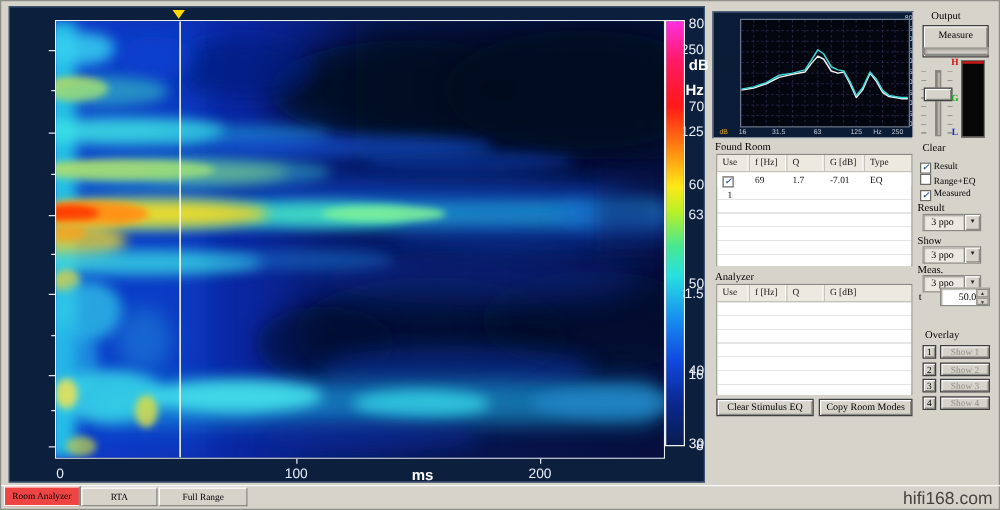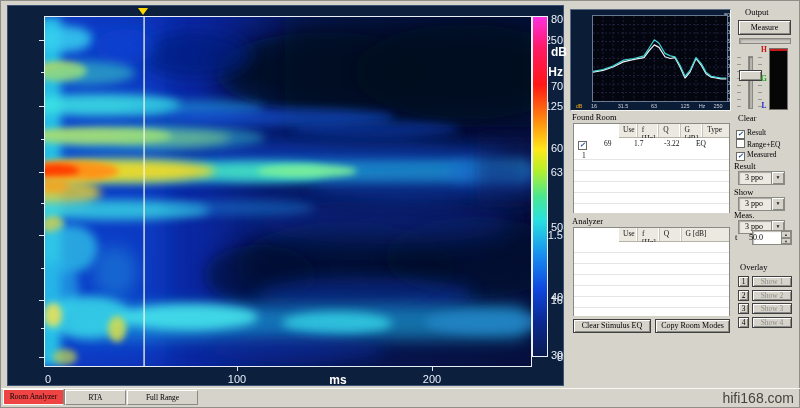--- a/index.html
+++ b/index.html
@@ -48,21 +48,21 @@
   .mini-ylabel{position:absolute;right:0;transform:translateY(-50%);color:#cdd3df;
     font-family:"Liberation Sans",sans-serif;font-size:5.5px;text-align:right;width:18px;}
   .mini-xlabel{position:absolute;top:93px;transform:translateX(-50%);color:#c8cdd8;
     font-family:"Liberation Sans",sans-serif;font-size:5.5px;}
   .mini-xlabel.unit-db{color:#e8a81e;}
 
   
   .section-label{position:absolute;color:#000;font-size:8.5px;}
   .gridtable{position:absolute;background:#fff;border:1px solid #8a8a84;box-sizing:border-box;}
   .gt-head{display:flex;height:13px;background:#ece9e0;border-bottom:1px solid #b5b2aa;
-    font-size:7.5px;color:#111;margin-left:45px;}
+    font-size:7.5px;color:#111;}
   .gt-head span{display:block;box-sizing:border-box;padding:1px 0 0 4px;
     border-right:1px solid #c6c3bb;box-shadow:inset -1px 0 0 #ffffff;}
   .gt-body{position:relative;
     background:repeating-linear-gradient(to bottom,#ffffff 0 10px,#e5e5e5 10px 11px);}
   .gt-row{display:flex;height:11px;font-size:7.5px;color:#111;}
   .gt-row span{display:block;box-sizing:border-box;padding:1px 0 0 4px;}
   .cbx{display:inline-block;width:7px;height:7px;border:1px solid #6a6a66;background:#fff;
     font-size:7px;line-height:6px;text-align:center;color:#2b4fa0;vertical-align:-1px;margin-right:2px;}
   .cbx.checked::after{content:"\2713";font-weight:bold;}
 
@@ -91,21 +91,21 @@
 
   .combo{position:absolute;width:47px;height:14px;background:#ece9e2;border:1px solid #8a8a84;
     box-shadow:inset 1px 1px 1px #a9a69f;font-size:8px;box-sizing:border-box;}
   .combo .val{position:absolute;left:6px;top:1px;color:#000;}
   .combo .dd{position:absolute;right:0;top:0;width:12px;height:100%;background:#d6d3cb;
     border-left:1px solid #8a8a84;box-shadow:inset 1px 1px 0 #fff, inset -1px -1px 0 #8a8a84;
     font-size:5px;text-align:center;line-height:12px;color:#222;}
 
   .spinner{position:absolute;left:751px;top:229px;width:40px;height:15px;background:#fff;
     border:1px solid #8a8a84;box-shadow:inset 1px 1px 1px #b9b6ae;font-size:8px;box-sizing:border-box;}
-  .spinner .val{position:absolute;right:28px;top:2px;padding-left:23px;}
+  .spinner .val{position:absolute;right:10px;top:2px;padding-left:23px;}
   .spin-btns{position:absolute;right:0;top:0;width:10px;height:100%;}
   .spin-btns div{height:50%;background:#d6d3cb;border:1px solid #8a8a84;box-sizing:border-box;
     font-size:4px;line-height:5px;text-align:center;color:#333;}
 
   
   .tabbar{position:absolute;left:0;top:387px;width:800px;height:21px;
     border-top:1px solid #f8f8f5;}
   .tab{position:absolute;top:1px;height:15px;font-size:7.5px;text-align:center;
     border:1px solid #8a8a84;border-top-color:#fff;border-left-color:#fff;
     background:#d6d3cb;box-sizing:border-box;line-height:13px;color:#000;}
@@ -307,42 +307,42 @@
       <span style="width:30px">f [Hz]</span>
       <span style="width:30px">Q</span>
       <span style="width:32px">G [dB]</span>
       <span style="width:37px;border-right:none;box-shadow:none">Type</span>
     </div>
     <div class="gt-body" style="height:75px">
       <div class="gt-row" style="background:#fff">
         <span style="width:26px"><i class="cbx checked"></i><span>1</span></span>
         <span style="width:30px">69</span>
         <span style="width:30px">1.7</span>
-        <span style="width:32px">-3.22</span>
+        <span style="width:32px">-7.01</span>
         <span style="width:37px">EQ</span>
       </div>
     </div>
   </div>
 
   <span class="section-label" style="left:571px;top:215px">Analyzer</span>
   <div class="gridtable" style="left:572px;top:226px;width:157px;height:89px">
     <div class="gt-head">
       <span style="width:26px">Use</span>
       <span style="width:30px">f [Hz]</span>
       <span style="width:30px">Q</span>
       <span style="width:69px;border-right:none;box-shadow:none">G [dB]</span>
     </div>
     <div class="gt-body" style="height:74px"></div>
   </div>
 
   <div class="btn" style="left:572px;top:318px;width:78px;height:14px">Clear Stimulus EQ</div>
   <div class="btn" style="left:654px;top:318px;width:75px;height:14px">Copy Room Modes</div>
 
   <span class="rp-label" style="left:744px;top:6px">Output</span>
-  <div class="btn" style="left:737px;top:19px;width:53px;height:15px;line-height:13px">Measure</div>
+  <div class="btn" style="left:737px;top:19px;width:53px;height:26px;line-height:13px">Measure</div>
   <div class="groove" style="left:738px;top:37px;width:52px;height:6px"></div>
 
   <div class="slider-ticks" style="left:736px;top:56px;height:50px"></div>
   <div class="slider-ticks" style="left:757px;top:56px;height:50px"></div>
   <div class="slider-track"></div>
   <div class="slider-thumb"></div>
   <span class="meter-lab" style="left:759px;top:44px;color:#cc1010">H</span>
   <span class="meter-lab" style="left:759px;top:73px;color:#18a818">G</span>
   <span class="meter-lab" style="left:759px;top:100px;color:#1828c8">L</span>
   <div class="meter">

